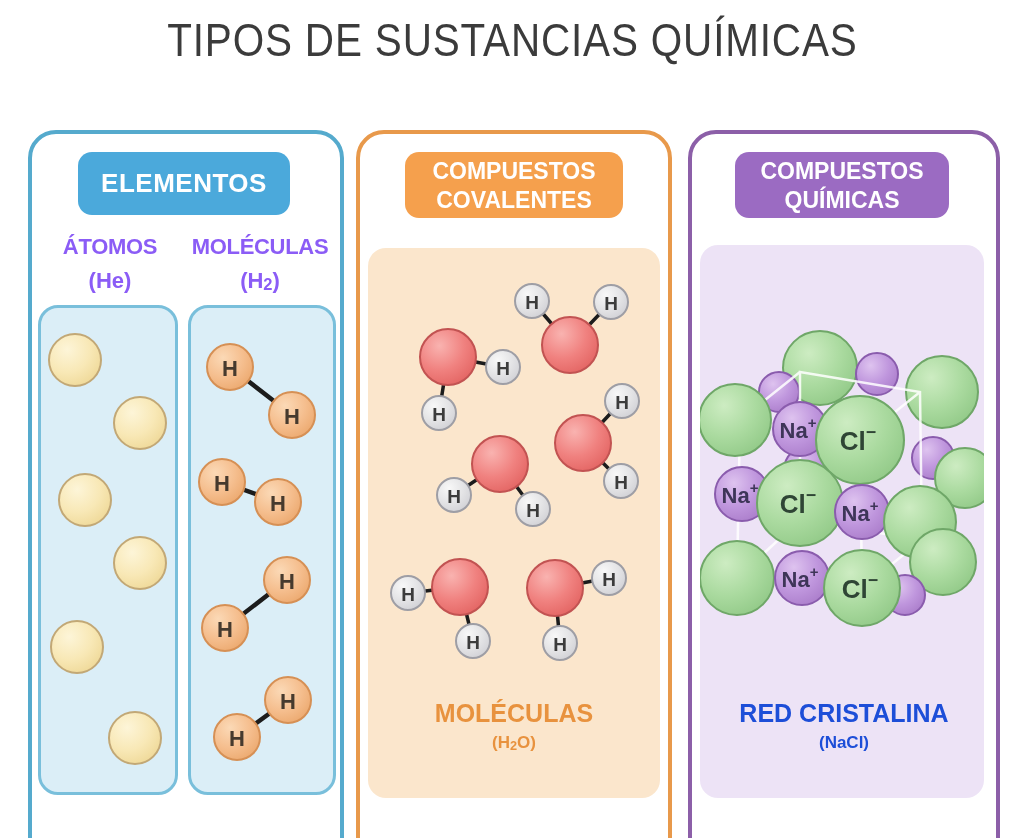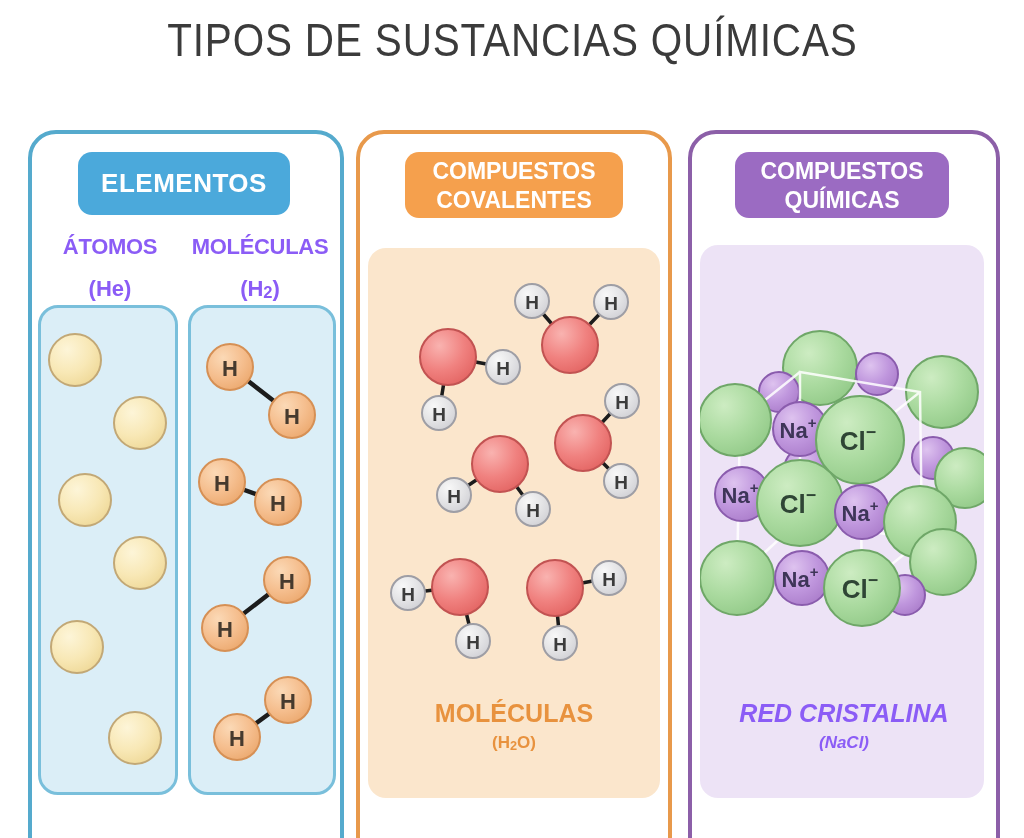--- a/index.html
+++ b/index.html
@@ -14,39 +14,39 @@
   .p2{left:356px;width:316px;border:4px solid #E8994B;}
   .p3{left:688px;width:312px;border:4px solid #8C5FA8;}
 
   .badge{position:absolute;border-radius:14px;color:#fff;font-weight:bold;text-align:center;}
   .badge1{left:46px;top:18px;width:212px;height:63px;line-height:63px;font-size:26px;background:#4BA9DB;letter-spacing:.5px;}
   .badge2{left:45px;top:18px;width:218px;height:66px;background:#F5A04D;font-size:23px;line-height:29px;padding-top:5px;box-sizing:border-box;}
   .badge3{left:43px;top:18px;width:214px;height:66px;background:#9B6BC2;font-size:23px;line-height:29px;padding-top:5px;box-sizing:border-box;}
 
   .col{position:absolute;top:100px;text-align:center;color:#8b5cf6;font-weight:bold;}
   .col .col-label{font-size:22px;letter-spacing:-0.3px;white-space:nowrap;}
-  .col .col-formula{font-size:22px;margin-top:16px;}
+  .col .col-formula{font-size:22px;margin-top:8px;}
   .col-a{left:8px;width:140px;}
   .col-b{left:152px;width:152px;}
   sub{font-size:0.75em;vertical-align:-0.12em;}
 
   .subbox{position:absolute;top:171px;height:490px;background:#DBEEF7;
           border:3px solid #79BFDB;border-radius:20px;box-sizing:border-box;}
   .box-atoms{left:6px;width:140px;}
   .box-mols{left:156px;width:148px;}
 
   .innerbox{position:absolute;border-radius:18px;}
   .peach{left:8px;top:114px;width:292px;height:550px;background:#FBE6CC;}
   .lavender{left:8px;top:111px;width:284px;height:553px;background:#EDE3F6;}
 
   .caption{position:absolute;left:0;top:565px;width:100%;text-align:center;font-weight:bold;}
   .caption .cap1{font-size:25px;}
   .caption .cap2{font-size:17px;margin-top:5px;}
   .cap-orange{color:#E8923E;}
-  .cap-purple{color:#8b5cf6;font-style:italic;}
+  .cap-purple{color:#1d4ed8;}
 
   .gfx{position:absolute;left:0;top:0;width:1024px;height:838px;pointer-events:none;}
 </style>
 </head>
 <body>
 
 <div class="stage">
 
   <div class="title">
     <span>TIPOS DE SUSTANCIAS QUÍMICAS</span>

